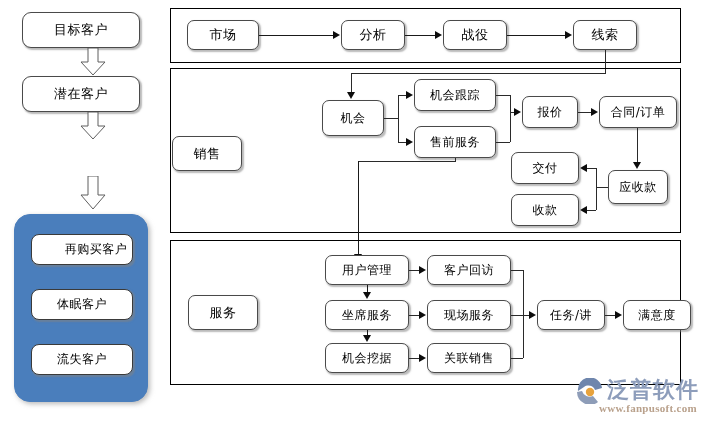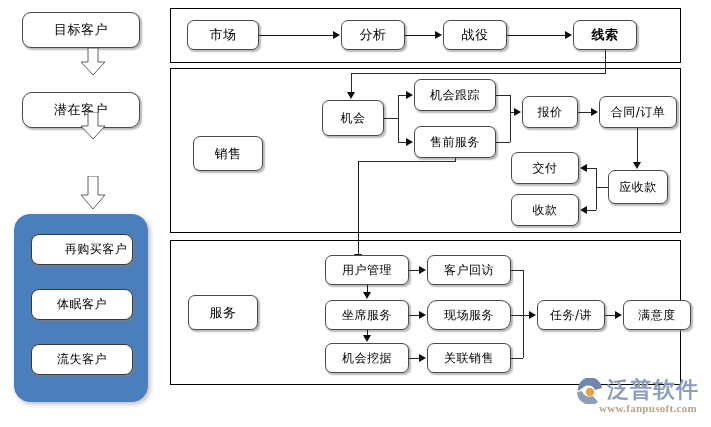--- a/index.html
+++ b/index.html
@@ -100,21 +100,21 @@
     <span>目标客户</span>
   </div>
 
   <div class="blockarrow" style="left:80px;top:48px;height:28px;">
     <div class="shaft" style="height:17px;"></div>
     <svg width="26" height="28" style="position:absolute;left:0;top:0;">
       <polygon points="8,0 8,14 1,14 13,27 25,14 18,14 18,0" fill="#ffffff" stroke="#5f5f5f" stroke-width="1"></polygon>
     </svg>
   </div>
 
-  <div class="node lc-node" style="left:22px;top:92px;border-radius:10px;">
+  <div class="node lc-node" style="left:22px;top:76px;">
     <span>潜在客户</span>
   </div>
 
   <div class="blockarrow" style="left:80px;top:112px;height:28px;">
     <svg width="26" height="28" style="position:absolute;left:0;top:0;">
       <polygon points="8,0 8,14 1,14 13,27 25,14 18,14 18,0" fill="#ffffff" stroke="#5f5f5f" stroke-width="1"></polygon>
     </svg>
   </div>
 
 
@@ -149,32 +149,32 @@
   </div>
   <div class="hline thick" style="left:405px;top:35px;width:32px;"></div>
   <div class="ah right" style="left:435px;top:30.5px;"></div>
 
   <div class="node big" style="left:443px;top:20px;width:64px;height:30px;">
     <span>战役</span>
   </div>
   <div class="hline thick" style="left:507px;top:35px;width:60px;"></div>
   <div class="ah right" style="left:565px;top:30.5px;"></div>
 
-  <div class="node big" style="left:573px;top:20px;width:64px;height:30px;font-weight:bold;">
+  <div class="node big" style="left:573px;top:20px;width:64px;height:30px;">
     <span>线索</span>
   </div>
 
   <div class="vline" style="left:605px;top:50px;height:24px;"></div>
   <div class="hline" style="left:351px;top:73px;width:255px;"></div>
   <div class="vline" style="left:351px;top:73px;height:22px;"></div>
   <div class="ah down" style="left:346.5px;top:92px;"></div>
 
   <div class="group" style="left:170px;top:68px;width:511px;height:165px;"></div>
 
-  <div class="node big" style="left:193px;top:136px;width:70px;height:35px;">
+  <div class="node big" style="left:172px;top:136px;width:70px;height:35px;">
     <span>销售</span>
   </div>
 
   <div class="node" style="left:322px;top:100px;width:62px;height:36px;">
     <span>机会</span>
   </div>
 
   <div class="hline" style="left:384px;top:118px;width:14px;"></div>
   <div class="vline" style="left:398px;top:95px;height:47px;"></div>
   <div class="hline" style="left:398px;top:95px;width:10px;"></div>
@@ -242,21 +242,21 @@
   </div>
   <div class="node" style="left:427px;top:255px;width:84px;height:30px;">
     <span>客户回访</span>
   </div>
   <div class="hline" style="left:409px;top:270px;width:12px;"></div>
   <div class="ah right" style="left:419px;top:265.5px;"></div>
 
   <div class="node" style="left:325px;top:300px;width:84px;height:30px;">
     <span>坐席服务</span>
   </div>
-  <div class="node" style="left:427px;top:300px;width:84px;height:30px;border-radius:10px;">
+  <div class="node" style="left:427px;top:300px;width:84px;height:30px;">
     <span>现场服务</span>
   </div>
   <div class="hline" style="left:409px;top:315px;width:12px;"></div>
   <div class="ah right" style="left:419px;top:310.5px;"></div>
 
   <div class="node" style="left:325px;top:343px;width:84px;height:30px;">
     <span>机会挖据</span>
   </div>
   <div class="node" style="left:427px;top:343px;width:84px;height:30px;">
     <span>关联销售</span>

